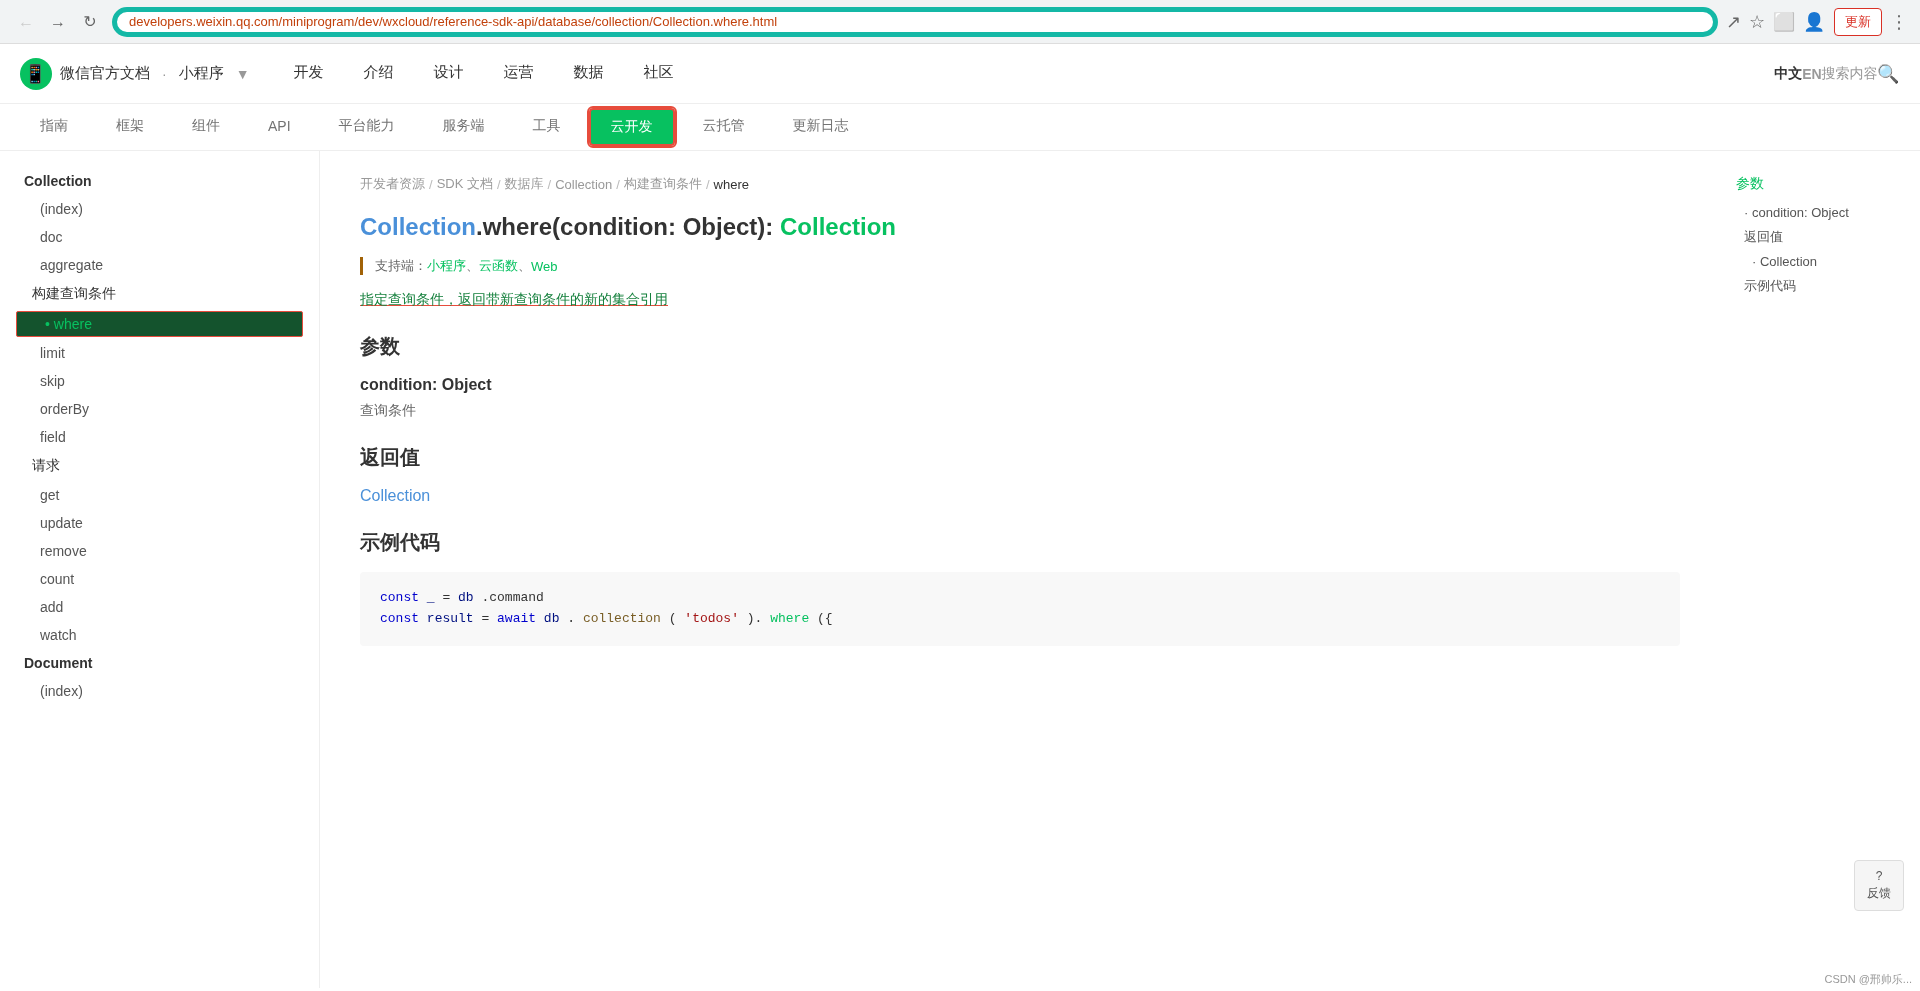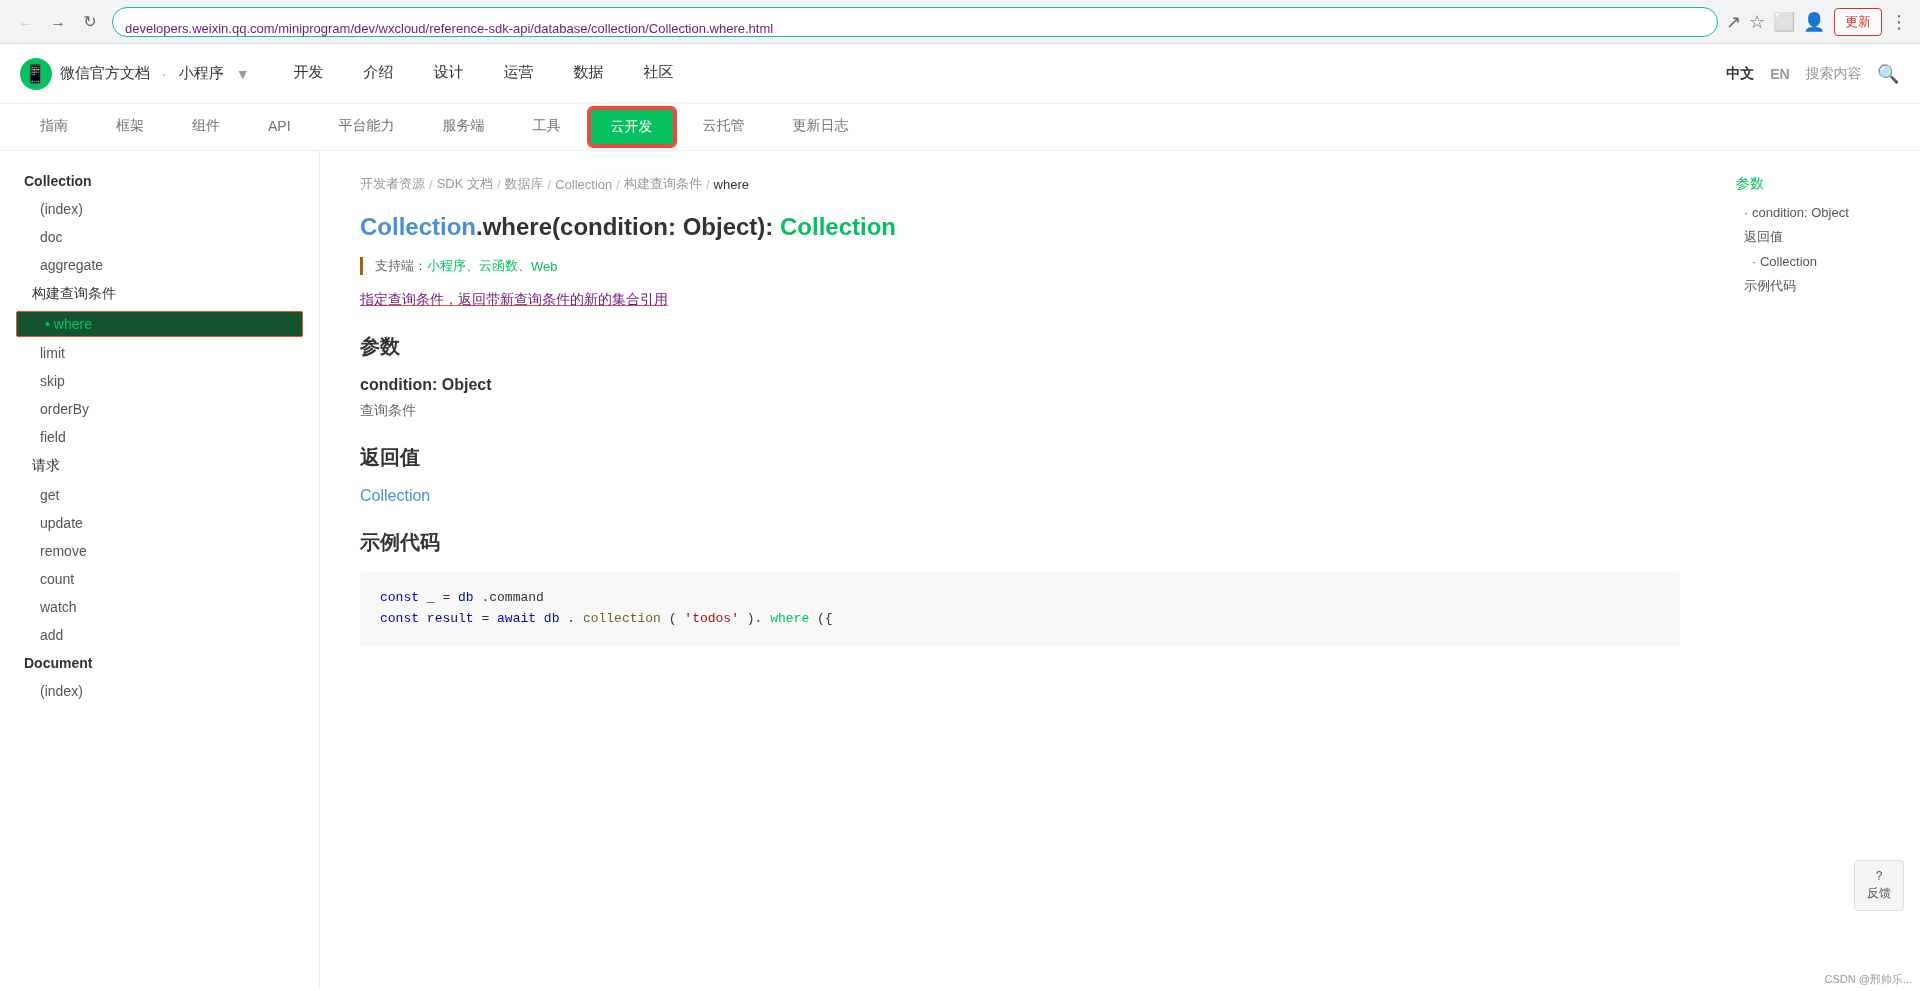--- a/index.html
+++ b/index.html
@@ -10,22 +10,22 @@
       display: flex; align-items: center; background: #f1f3f4; padding: 8px 12px; gap: 8px;
       border-bottom: 1px solid #ddd; height: 44px;
     }
     .nav-buttons { display: flex; gap: 4px; }
     .nav-btn {
       width: 28px; height: 28px; border: none; background: transparent; cursor: pointer;
       border-radius: 50%; display: flex; align-items: center; justify-content: center; color: #666; font-size: 16px;
     }
     .nav-btn.disabled { color: #ccc; cursor: default; }
     .address-bar {
-      flex: 1; height: 30px; border: 1px solid #14b8a6; border-radius: 15px; background: #fff;
-      padding: 0 12px; font-size: 13px; color: #701a75; display: flex; align-items: flex-end;
+      flex: 1; height: 30px; border: 5px solid #14b8a6; border-radius: 15px; background: #fff;
+      padding: 0 12px; font-size: 13px; color: #c2410c; display: flex; align-items: center;
     }
     .browser-actions { display: flex; gap: 8px; align-items: center; }
     .update-btn {
       background: #fff; border: 1px solid #d93025; border-radius: 4px; color: #d93025;
       padding: 4px 10px; font-size: 13px; cursor: pointer;
     }
     .browser-icon { color: #666; font-size: 18px; cursor: pointer; }
 
     
     .top-nav {
@@ -33,21 +33,21 @@
       height: 60px; position: relative;
     }
     .logo-area { display: flex; align-items: center; gap: 8px; margin-right: 40px; }
     .logo-icon { width: 32px; height: 32px; background: #07c160; border-radius: 50%; display: flex; align-items: center; justify-content: center; color: white; font-size: 18px; }
     .logo-text { font-size: 15px; font-weight: 500; color: #333; }
     .logo-sep { color: #999; margin: 0 4px; }
     .logo-sub { font-size: 15px; color: #333; }
     .logo-arrow { color: #999; margin-left: 4px; }
     .main-nav { display: flex; gap: 32px; align-items: center; }
     .main-nav-item { font-size: 15px; color: #333; cursor: pointer; padding: 0 4px; height: 72px; display: flex; align-items: center; border-bottom: 2px solid transparent; }
-    .right-nav { margin-left: auto; display: flex; align-items: center; gap: 16px; }
+    .right-nav { margin-left: auto; display: flex; align-items: center; }
     .lang-btn { font-size: 14px; font-weight: bold; color: #333; cursor: pointer; }
     .lang-btn.active { color: #333; font-weight: bold; }
     .lang-btn.inactive { color: #999; }
     .search-text { font-size: 14px; color: #999; cursor: pointer; }
     .search-icon-btn { color: #999; font-size: 18px; cursor: pointer; }
 
     
     .secondary-nav {
       display: flex; align-items: center; border-bottom: 1px solid #eee; padding: 0 20px; gap: 8px; background: #fff;
     }
@@ -94,21 +94,21 @@
     .page-title .green { color: #07c160; }
 
     
     .support-badge {
       display: inline-flex; align-items: center; border-left: 3px solid #a16207;
       padding-left: 12px; font-size: 13px; color: #666; margin-bottom: 16px;
     }
     .support-badge a { color: #07c160; text-decoration: none; }
 
     
-    .description { font-size: 14px; color: #701a75; margin-bottom: 24px; }
+    .description { font-size: 14px; color: #15803d; margin-bottom: 24px; }
     .description .underline { text-decoration: underline; text-decoration-color: #e74c3c; }
 
     
     .section-heading { font-size: 20px; font-weight: 600; color: #333; margin: 24px 0 16px; border-left: none; }
 
     
     .param-name { font-size: 16px; font-weight: 600; color: #333; margin-bottom: 8px; }
     .param-desc { font-size: 14px; color: #666; margin-bottom: 16px; }
 
     
@@ -223,22 +223,22 @@
     <div class="sidebar-item active">• where</div>
     <div class="sidebar-item">limit</div>
     <div class="sidebar-item">skip</div>
     <div class="sidebar-item">orderBy</div>
     <div class="sidebar-item">field</div>
     <div class="sidebar-subgroup">请求</div>
     <div class="sidebar-item">get</div>
     <div class="sidebar-item">update</div>
     <div class="sidebar-item">remove</div>
     <div class="sidebar-item">count</div>
+    <div class="sidebar-item">add</div>
     <div class="sidebar-item">watch</div>
-    <div class="sidebar-item">add</div>
     <div class="sidebar-group-title">Document</div>
     <div class="sidebar-item">(index)</div>
   </div>
 
   <div class="content-area">
     
     <div class="breadcrumb">
       <span class="breadcrumb-link">开发者资源</span>
       <span class="breadcrumb-sep">/</span>
       <span class="breadcrumb-link">SDK 文档</span>

